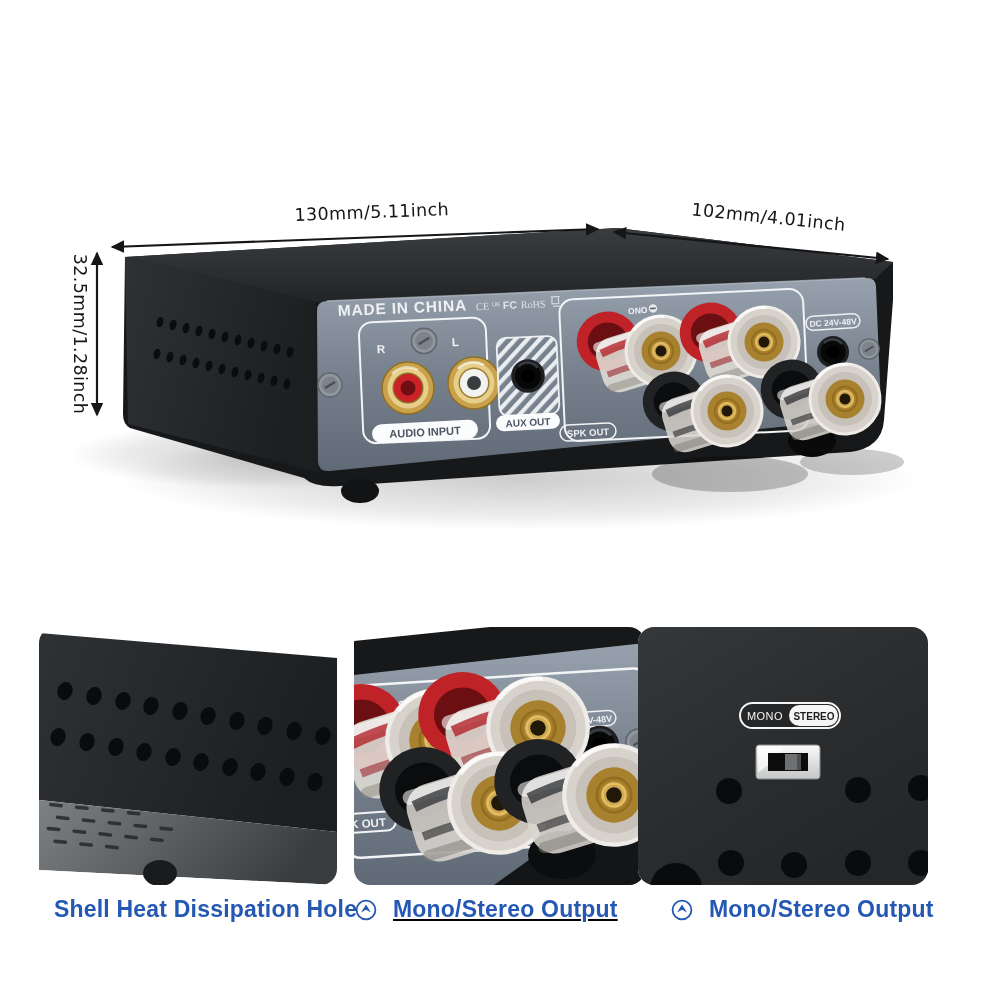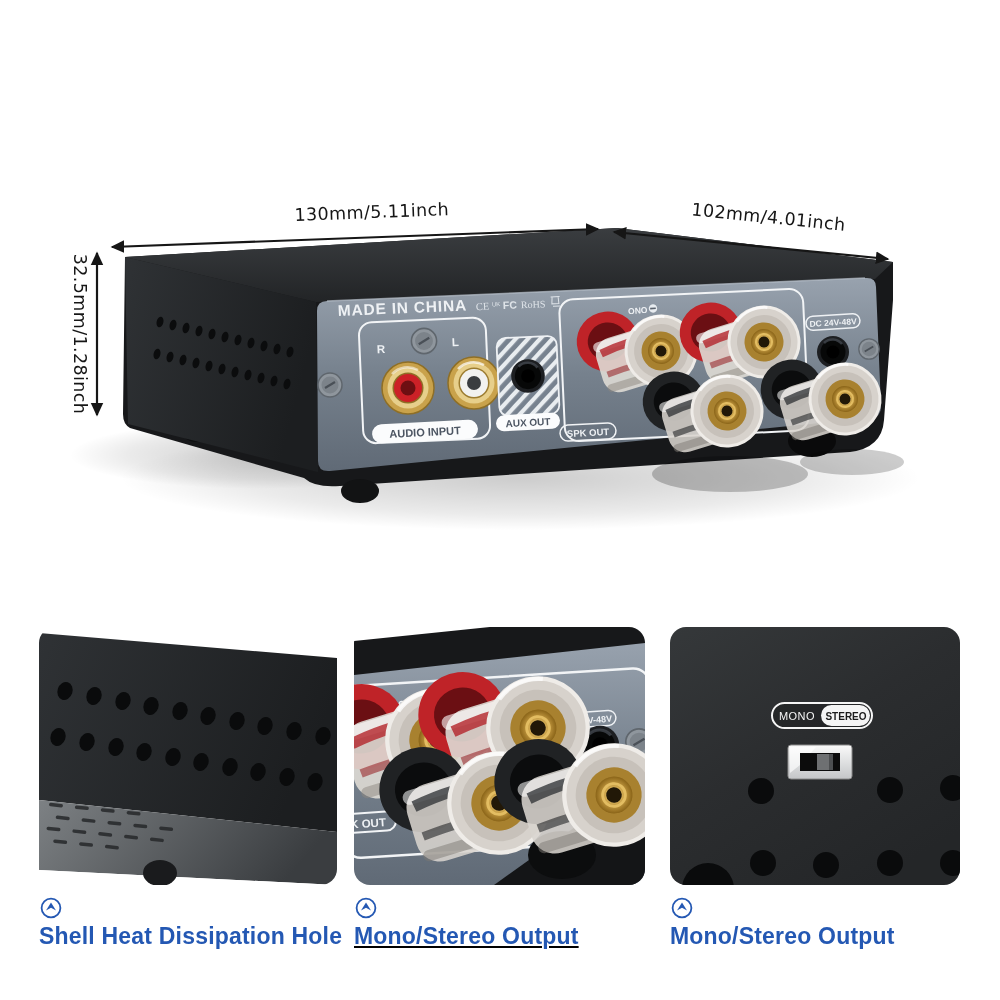--- a/index.html
+++ b/index.html
@@ -3,22 +3,22 @@
 <meta charset="utf-8">
 <style>
   html,body{margin:0;padding:0;background:#ffffff;}
   .stage{position:relative;width:1000px;height:1000px;background:#ffffff;overflow:hidden;
          font-family:"Liberation Sans",sans-serif;}
   .hero{position:absolute;left:0;top:0;width:1000px;height:600px;}
   .card{position:absolute;top:627px;height:258px;border-radius:16px;overflow:hidden;background:#fff;}
   .card svg{display:block;}
   #card1{left:39px;width:298px;}
   #card2{left:354px;width:291px;}
-  #card3{left:670px;width:290px;}
-  .callout{position:absolute;top:896px;display:flex;flex-direction:column;gap:3px;}
+  #card3{left:638px;width:290px;}
+  .callout{position:absolute;top:896px;display:flex;flex-direction:row;align-items:center;gap:15px;}
   .callout .lbl{font-size:23px;font-weight:600;color:#2458b3;white-space:nowrap;letter-spacing:0.2px;
                 font-family:"Liberation Sans",sans-serif;}
   #co1{left:39px;width:298px;}
   #co2{left:354px;width:291px;text-decoration:underline;}
   #co3{left:670px;width:290px;}
   .dimtext{font-family:"DejaVu Sans",sans-serif;fill:#161616;font-size:17.5px;letter-spacing:0.4px;}
   .paneltext{font-family:"Liberation Sans",sans-serif;fill:#eef1f4;font-weight:bold;}
   .pilltext-dark{font-family:"Liberation Sans",sans-serif;fill:#4d5663;font-weight:bold;}
 </style>
 </head>

